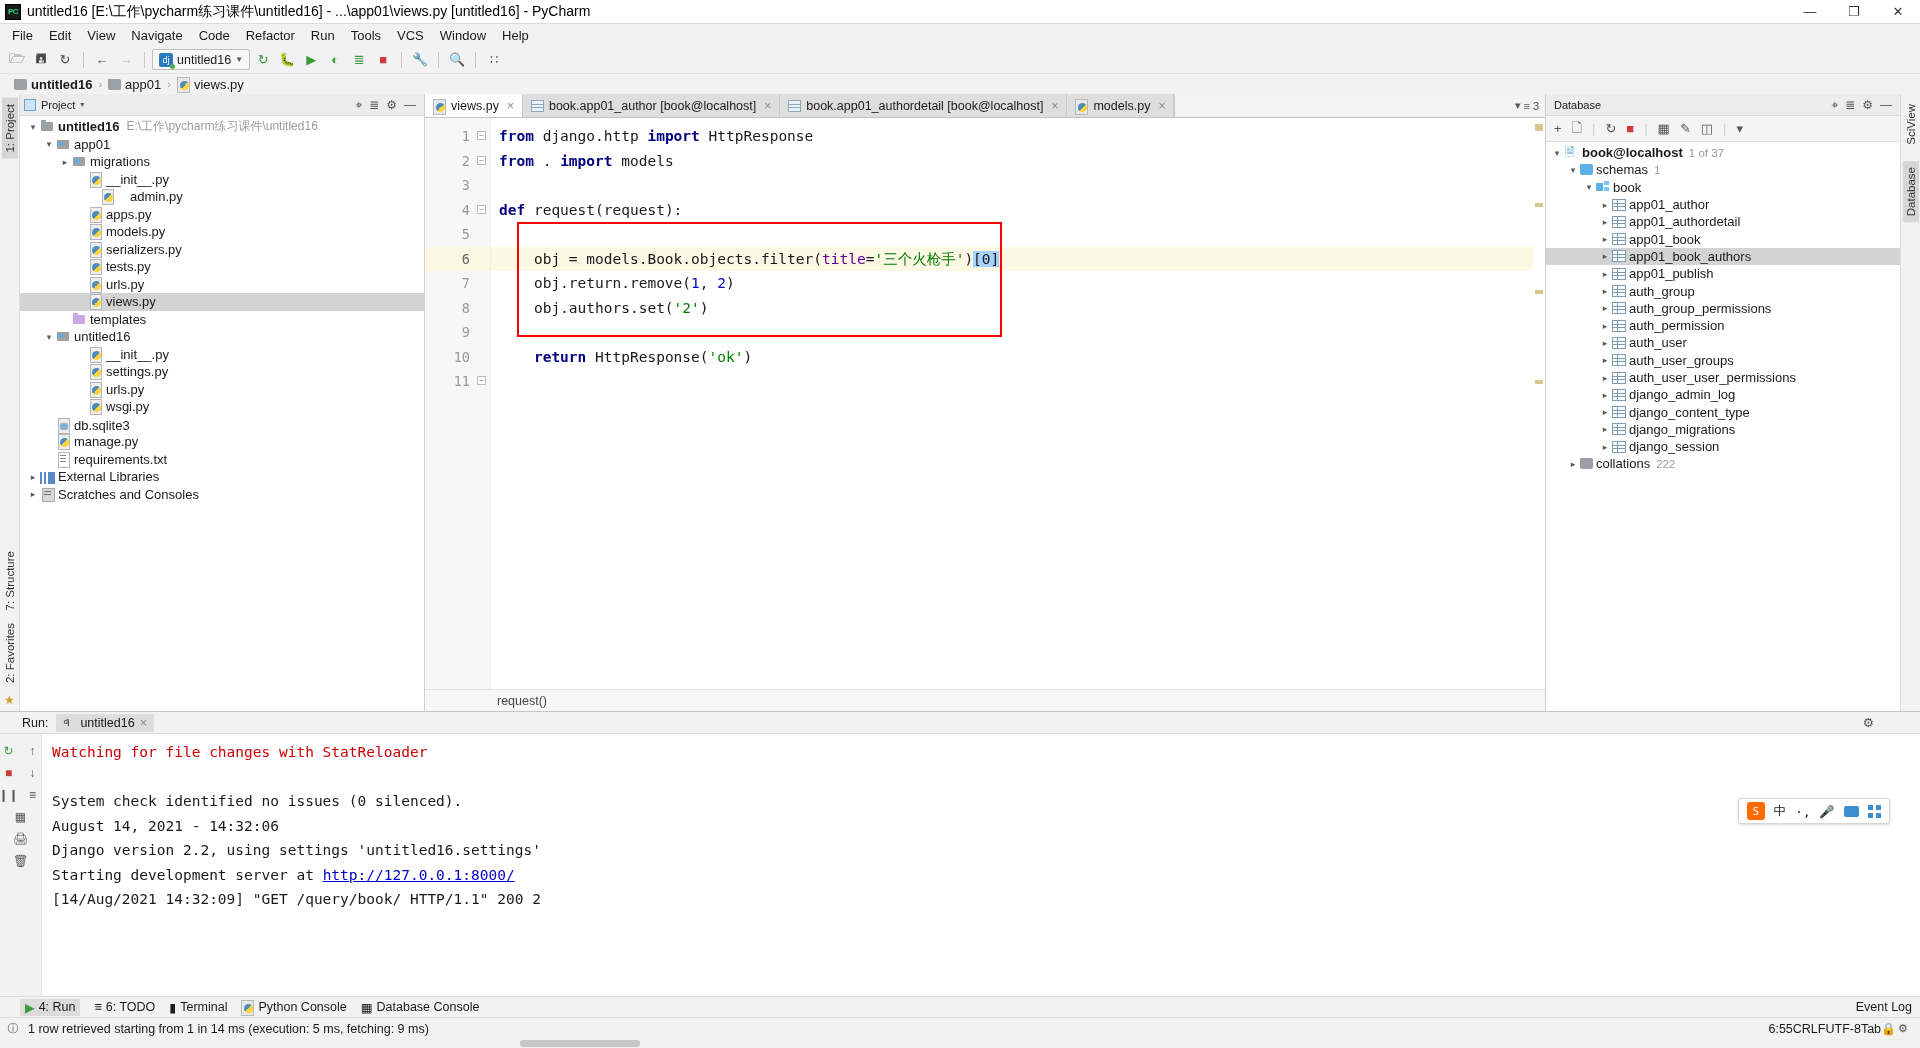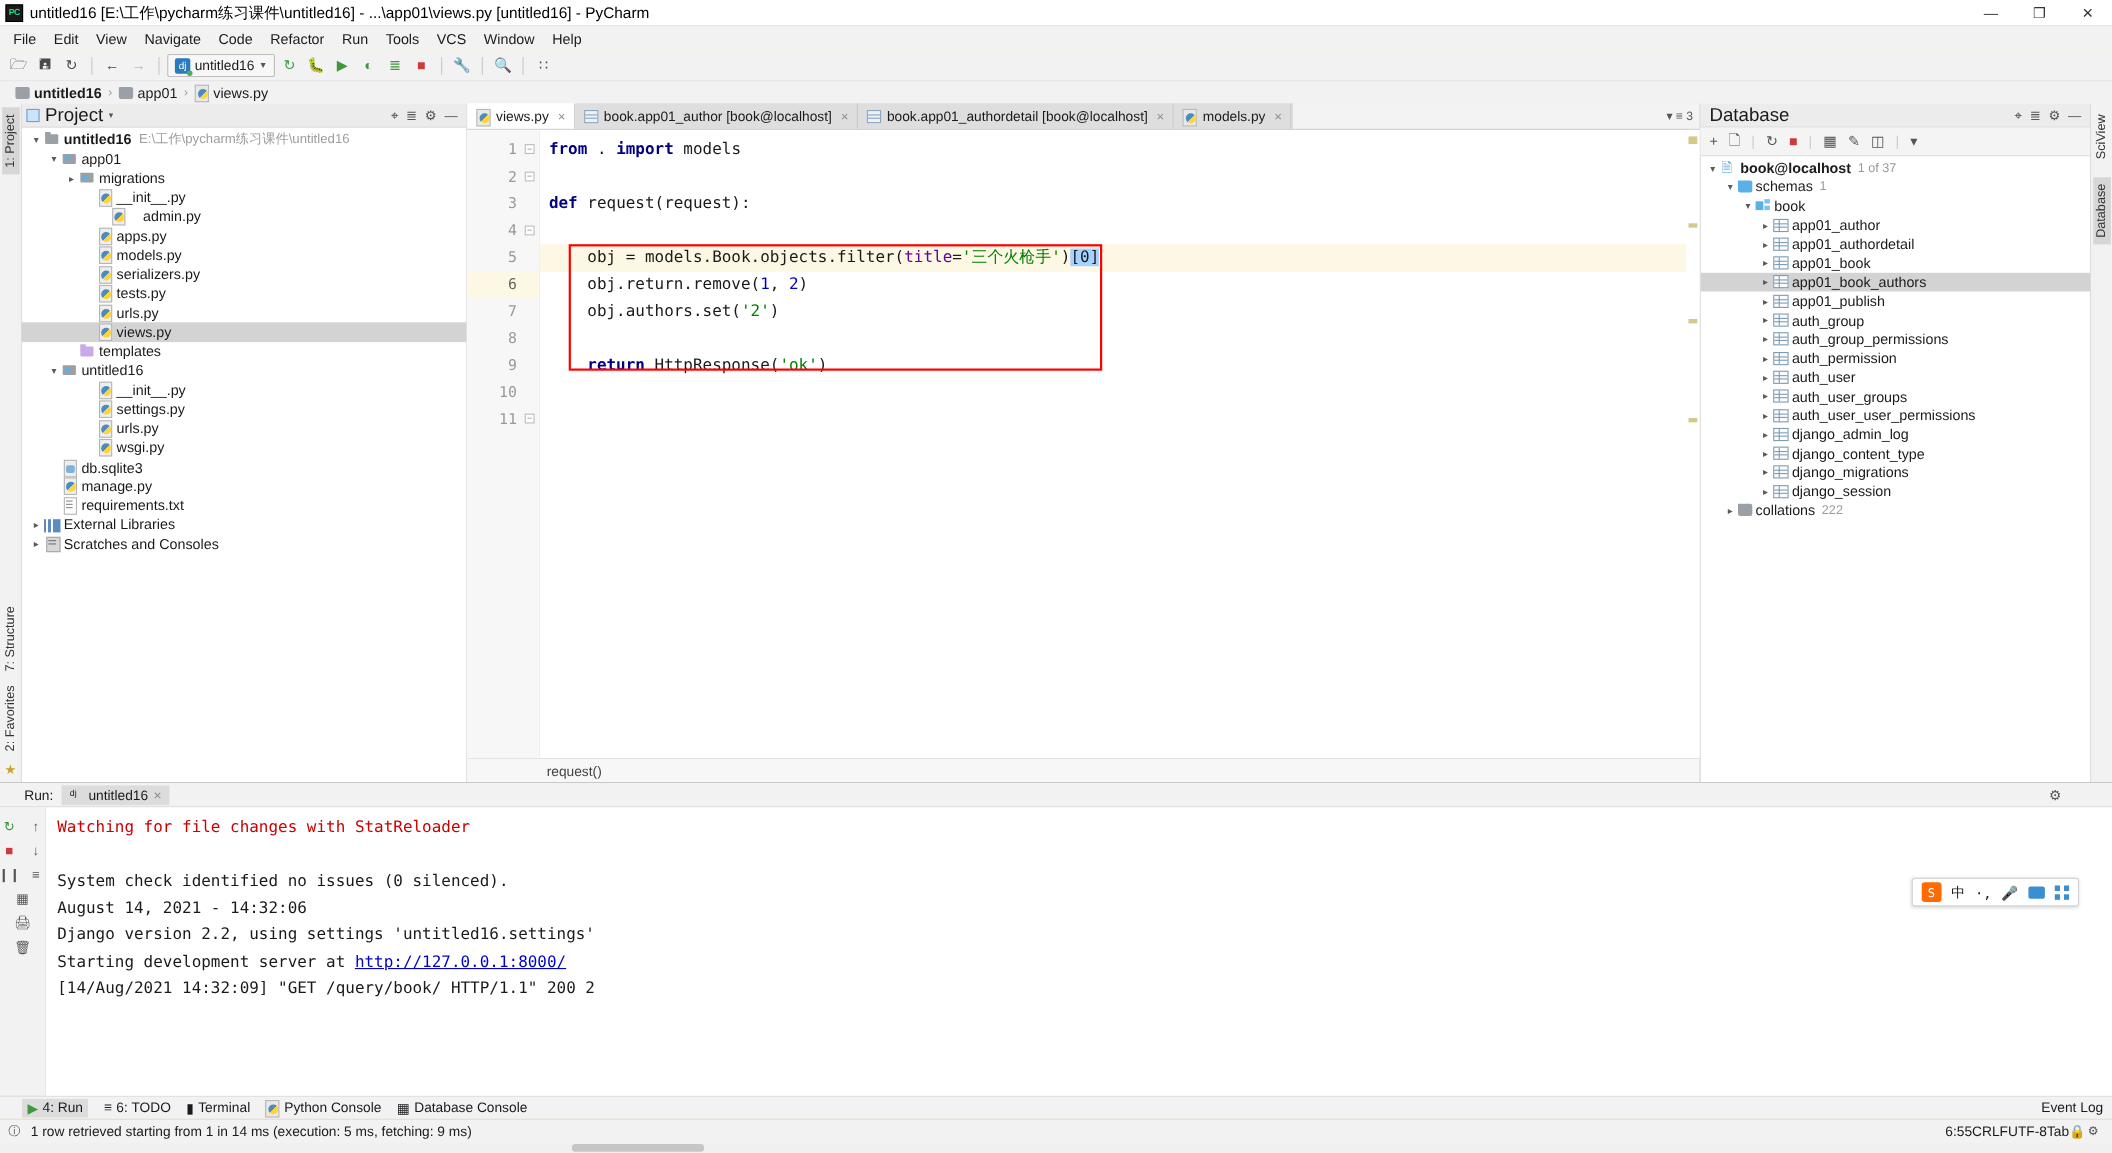--- a/index.html
+++ b/index.html
@@ -77,21 +77,21 @@
   .strip-spacer { flex: 1; }
 
   .right-strip { width: 20px; background: #f2f2f2; border-left: 1px solid #dcdcdc;
                  display: flex; flex-direction: column; align-items: center; padding-top: 4px; }
 
   
   .project-panel { width: 405px; background: #fff; display: flex; flex-direction: column;
                    border-right: 1px solid #cfcfcf; }
   .panel-head { height: 22px; background: #ececec; display: flex; align-items: center;
                 padding: 0 4px; gap: 5px; border-bottom: 1px solid #dcdcdc; flex: 0 0 22px; }
-  .panel-head .ph-title { font-size: 17px; text-align: center; }
+  .panel-head .ph-title { font-size: 11px; text-align: center; }
   .panel-head .ph-icons { margin-left: auto; display: flex; gap: 7px; padding-right: 4px; color: #555; font-size: 12px; }
   .proj-blue { width: 12px; height: 12px; border: 1px solid #6d9fd0; background: #cde3f7; }
   .tree { flex: 1; overflow: hidden; padding-top: 2px; font-size: 13px; }
   .trow { height: 17.5px; display: flex; align-items: center; white-space: nowrap; }
   .trow.sel { background: #d3d3d3; }
   .arrow { width: 14px; text-align: center; color: #5a5a5a; font-size: 9px; flex: 0 0 14px; }
   .arrow.open::before { content: "\25BE"; }
   .arrow.closed::before { content: "\25B8"; }
   .tlabel { margin-left: 3px; }
   .tlabel.bold { font-weight: bold; }
@@ -480,20 +480,21 @@
             <div class="lineno">8</div>
             <div class="lineno">9</div>
             <div class="lineno">10</div>
             <div class="lineno">11</div>
             <div class="fold" style="top: 13px;">−</div>
             <div class="fold" style="top: 37.5px;">−</div>
             <div class="fold" style="top: 86.5px;">−</div>
             <div class="fold" style="top: 258px;">−</div>
           </div>
         <div class="code" id="code">
+            <div class="cline"><span class="kw">from</span><span> django.http </span><span class="kw">import</span><span> HttpResponse</span></div>
             <div class="cline"><span class="kw">from</span><span> . </span><span class="kw">import</span><span> models</span></div>
             <div class="cline"></div>
             <div class="cline"><span class="kw">def</span><span> request(request):</span></div>
             <div class="cline"></div>
             <div class="cline cur"><span>    obj = models.Book.objects.filter(</span><span class="param">title</span><span>=</span><span class="str">'三个火枪手'</span><span>)</span><span class="sel-txt">[0]</span></div>
             <div class="cline"><span>    obj.return.remove(</span><span class="num">1</span><span>, </span><span class="num">2</span><span>)</span></div>
             <div class="cline"><span>    obj.authors.set(</span><span class="str">'2'</span><span>)</span></div>
             <div class="cline"></div>
             <div class="cline"><span>    </span><span class="kw">return</span><span> HttpResponse(</span><span class="str">'ok'</span><span>)</span></div>
           </div>

